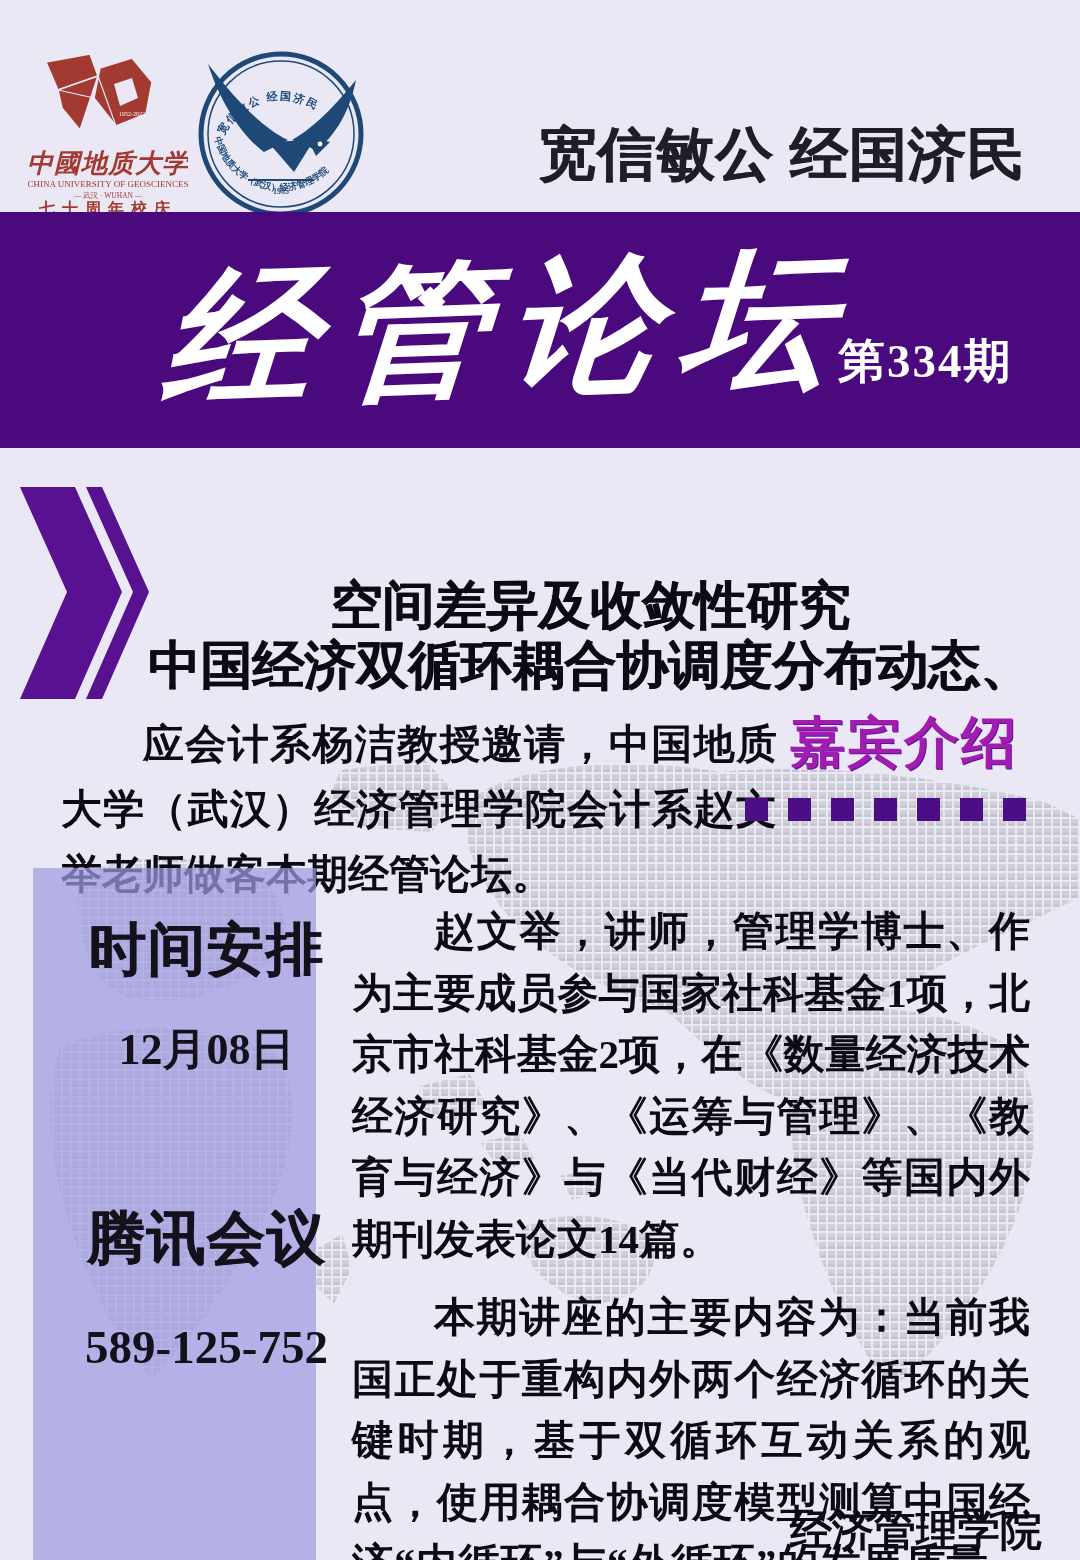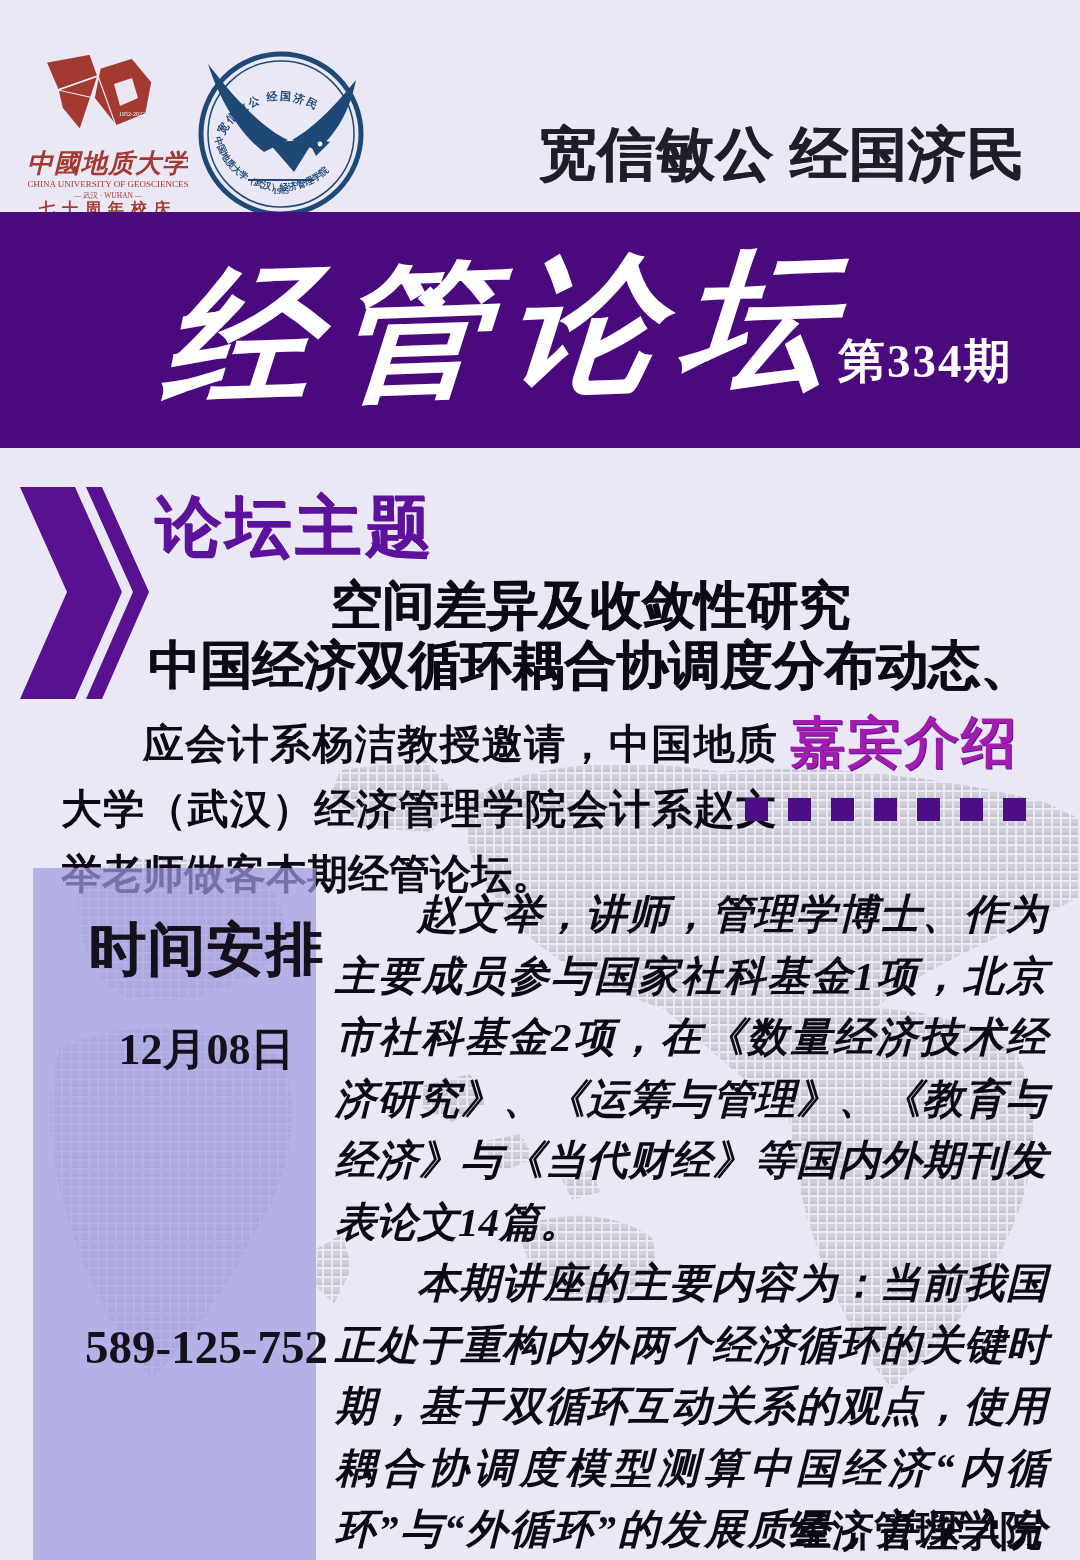--- a/index.html
+++ b/index.html
@@ -70,21 +70,21 @@
   .sb-date { top:152px; font-size:44px; }
   .sb-time { top:238px; font-size:47px; }
   .sb-plat { top:332px; font-size:58px; letter-spacing:2px; text-shadow:1px 0 0 #14111c;}
   .sb-id   { top:452px; font-size:47px; }
   
   .main-text{
     left:335px; top:884px; width:712px;
     font-size:41px; font-weight:bold; line-height:61.5px;
     text-align:justify; color:#0d0a14;
   }
-  .main-text p{ margin:0; text-indent:2em;font-style:italic; }
+  .main-text p{ margin:17px; text-indent:2em; }
   
   .organizer{
     right:38px; top:1503px; font-size:42px; font-weight:bold;
     color:#0d0a14; white-space:nowrap;margin-left:8px;
   }
   svg text{ font-family:"Liberation Serif","DejaVu Serif",serif; }
 </style>
 </head>
 <body>
 
@@ -157,41 +157,41 @@
   <div class="abs banner">
     <div class="banner-title">经管论坛</div>
     <div class="banner-issue">第334期</div>
   </div>
 
   <svg class="abs chevron" viewBox="0 0 132 212">
     <polygon points="0,0 55,0 102,105 55,212 0,212 47,105" fill="#571191"></polygon>
     <polygon points="66,0 82,0 129,105 82,212 66,212 113,105" fill="#571191"></polygon>
   </svg>
 
-  <div class="abs topic-heading">论坛主题</div>
   <div class="abs topic-lines">
     <div>空间差异及收敛性研究</div>
     <div>中国经济双循环耦合协调度分布动态、</div>
   </div>
   <div class="abs topic-intro">应会计系杨洁教授邀请，中国地质大学（武汉）经济管理学院会计系赵文举老师做客本期经管论坛。</div>
 
   <div class="abs guest-heading">嘉宾介绍</div>
   <div class="abs dash-row">
     <span></span>
     <span></span>
     <span></span>
     <span></span>
     <span></span>
     <span></span>
     <span></span>
   </div>
 
   <div class="abs sidebar">
     <div class="sb-title">时间安排</div>
     <div class="sb-date">12月08日</div>
+    <div class="sb-plat">腾讯会议</div>
     <div class="sb-id">589-125-752</div>
   </div>
 
   <div class="abs main-text">
     <p>赵文举，讲师，管理学博士、作为主要成员参与国家社科基金1项，北京市社科基金2项，在《数量经济技术经济研究》、《运筹与管理》、《教育与经济》与《当代财经》等国内外期刊发表论文14篇。</p>
     <p>本期讲座的主要内容为：当前我国正处于重构内外两个经济循环的关键时期，基于双循环互动关系的观点，使用耦合协调度模型测算中国经济“内循环”与“外循环”的发展质量，并深入分析其分布动态、空间差异及收敛性特征。研究对于总体把握我国经济双循环发展规律，因地制宜，精准施策，加快构建双循环新发展格局具有积极的现实意义，同时为实证研究中双循环的测度问题提供了一种可能的思路。</p>
   </div>
 
   <div class="abs organizer">经济管理学院</div>
 

